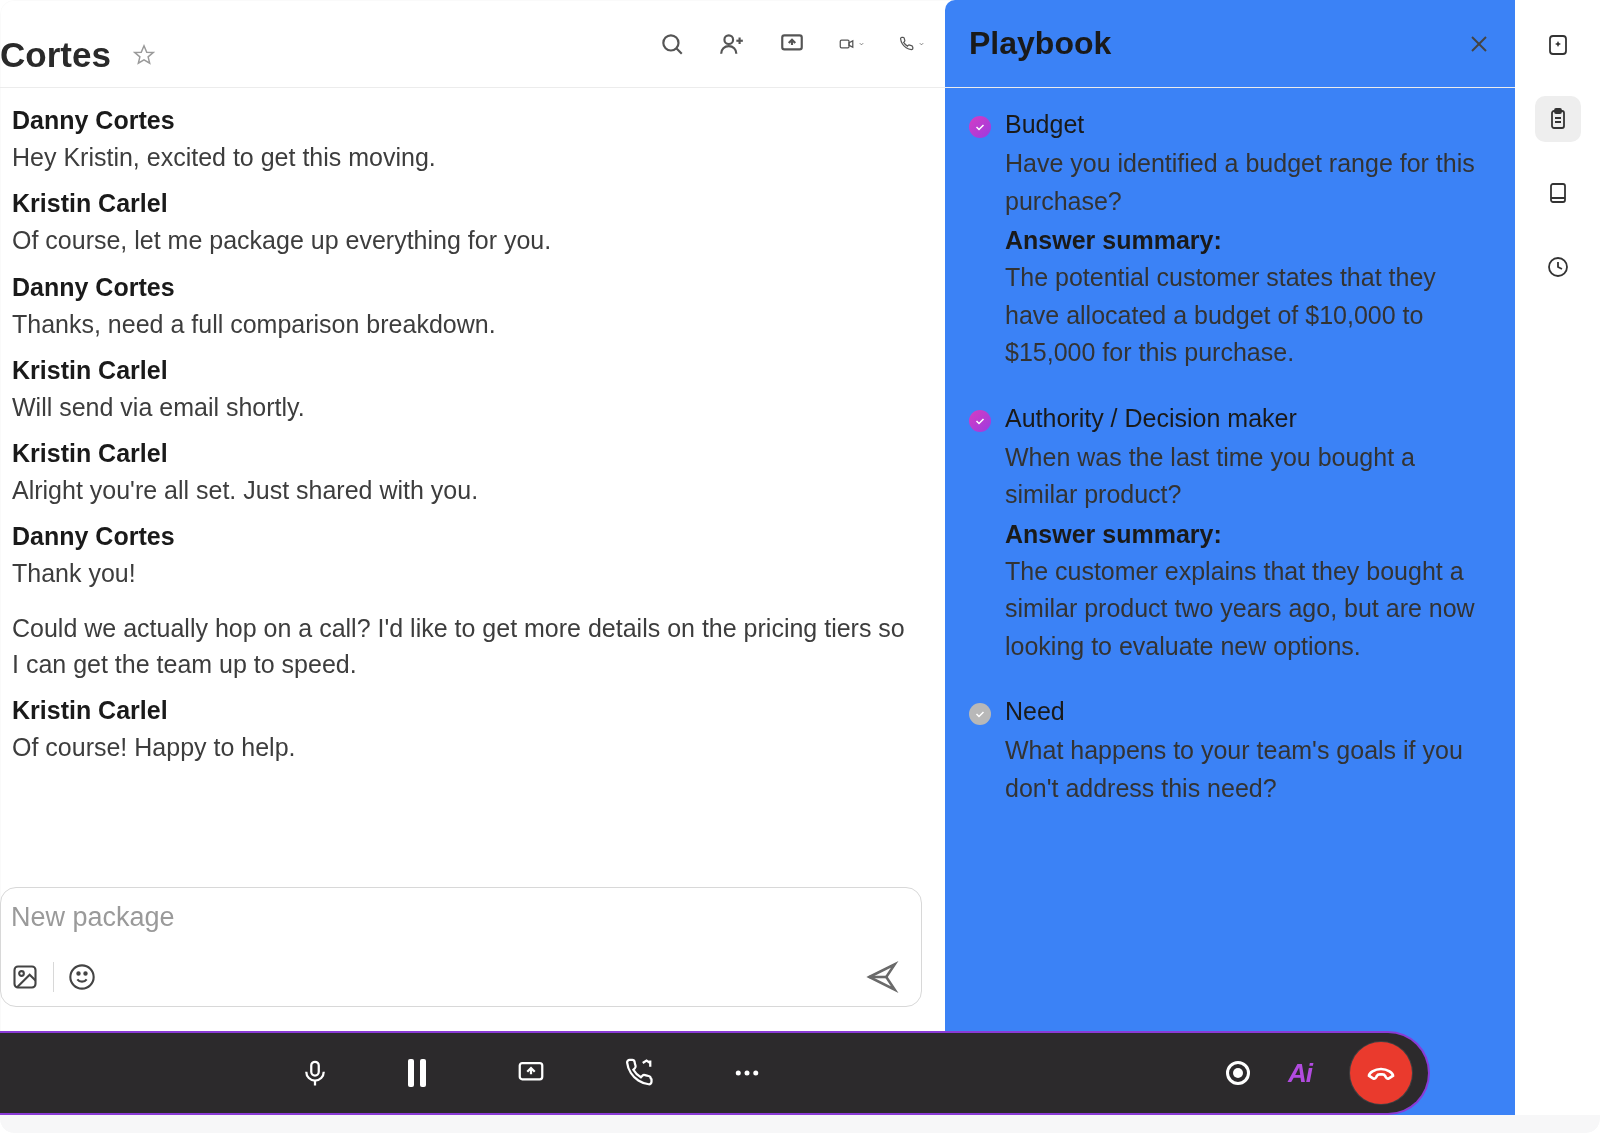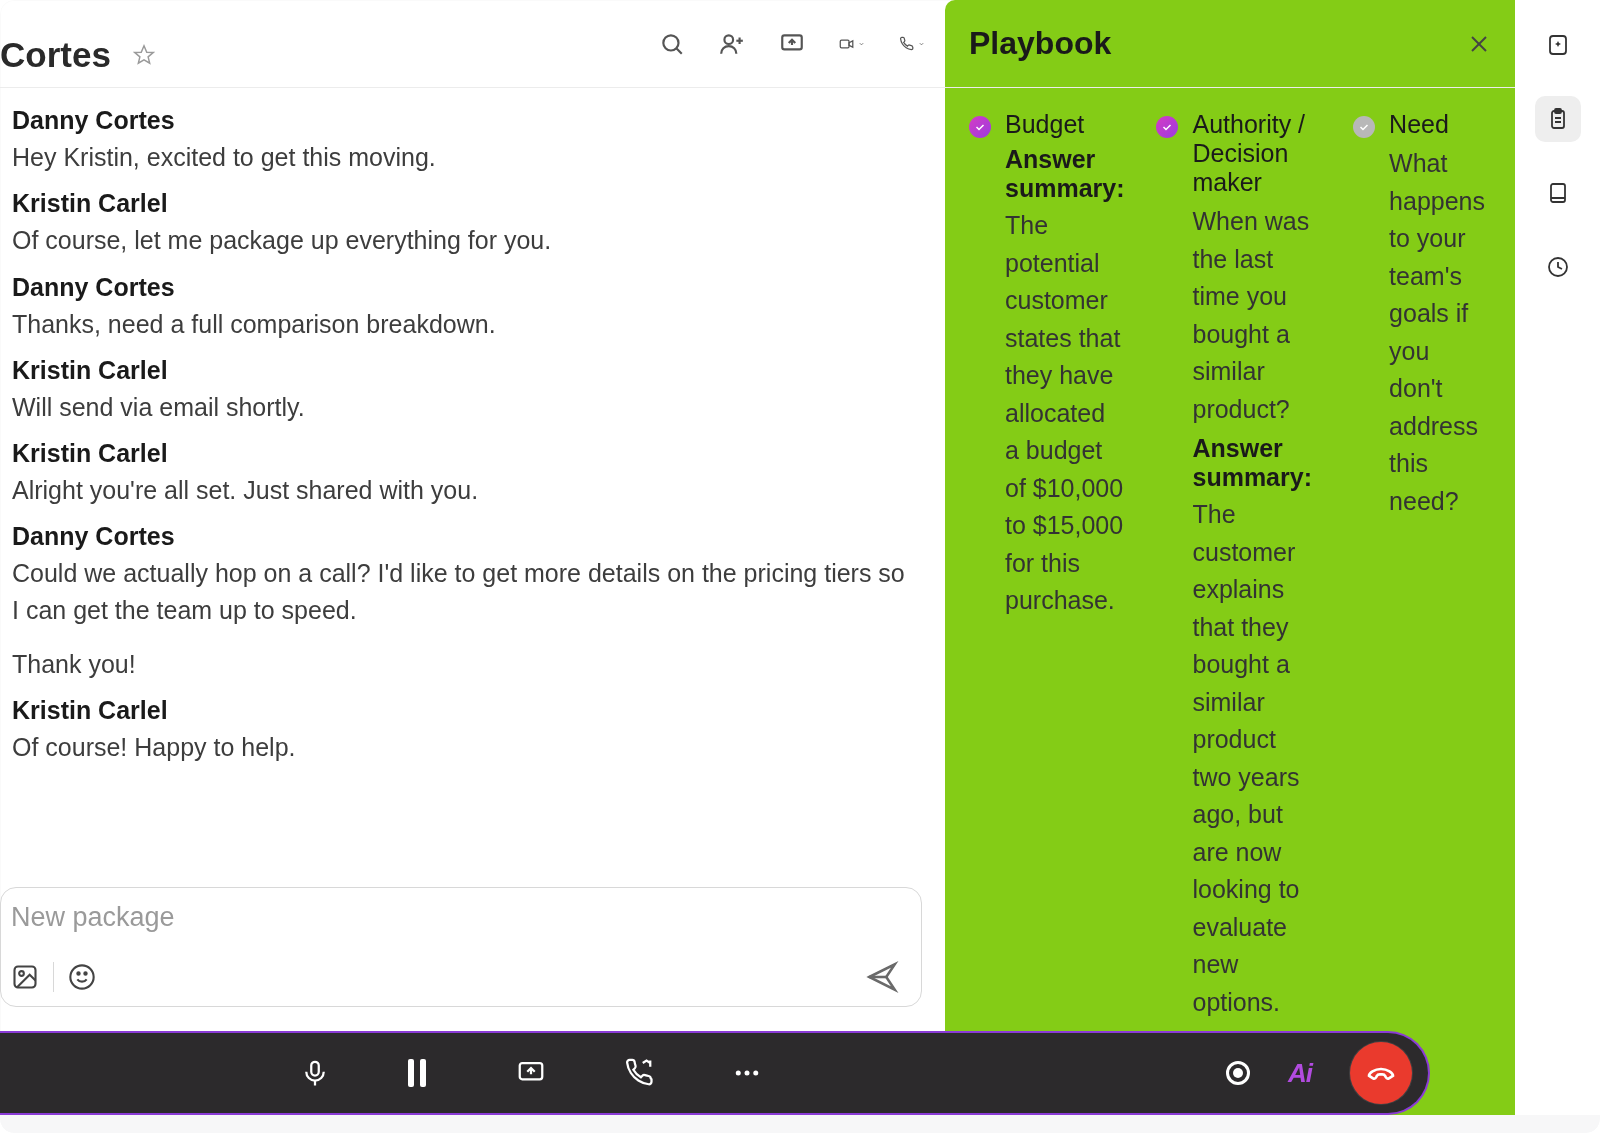--- a/index.html
+++ b/index.html
@@ -5,21 +5,21 @@
 * { box-sizing: border-box; margin: 0; padding: 0; }
 body { font-family: -apple-system, BlinkMacSystemFont, "Segoe UI", Helvetica, Arial, sans-serif; background: #fff; color: #1a1a1a; width: 1600px; height: 1133px; overflow: hidden; position: relative; }
 
 
 .app-card { position: absolute; left: 0; top: 0; right: 0; bottom: 0; background: #fff; border-radius: 14px; overflow: hidden; }
 .outer-fade { position:absolute; inset:0; background:#fff; border-radius:14px; box-shadow: inset 0 0 0 1px rgba(0,0,0,0.02);}
 .bottom-shade { position:absolute; left:0; right:0; bottom:0; height:18px; background:#f7f7f8; border-bottom-left-radius:14px; border-bottom-right-radius:14px; }
 
 
 .conversation-col { position: absolute; left:0; top:0; width:945px; bottom:0; }
-.playbook-col    { position: absolute; left:945px; top:0; width:570px; bottom:0; background:#84cc16; border-radius:10px 0 0 10px; }
+.playbook-col    { position: absolute; left:945px; top:0; width:570px; bottom:0; background:#3b82f6; border-radius:10px 0 0 10px; }
 .rail-col        { position: absolute; right:0; top:0; width:85px; bottom:0; background:#fff; }
 
 
 .conv-header { display:flex; align-items:center; justify-content:space-between; height:88px; padding:0 12px 0 0; border-bottom:1px solid #ececec; }
 .conv-title-wrap { display:flex; align-items:center; gap:22px;margin-top:23px; }
 .conv-title { font-size:35px; font-weight:600; color:#2a2a2a; }
 .star { width:22px; height:22px; color:#9a9a9a; }
 .header-actions { display:flex; align-items:center; gap:34px; margin-right:8px; }
 .hicon { width:26px; height:26px; color:#555; display:flex; align-items:center; justify-content:center; cursor:pointer; }
 .hicon.group { display:flex; align-items:center; gap:4px; }
@@ -51,21 +51,21 @@
 .rec { width:24px; height:24px; border:3px solid #fff; border-radius:50%; position:relative; }
 .rec::after { content:""; position:absolute; inset:4px; background:#fff; border-radius:50%; }
 .ai-icon { font-size:26px; font-weight:700; color:#b24be0; font-style:italic; letter-spacing:-1px; }
 .hangup { width:62px; height:62px; background:#ea3a2d; border-radius:50%; display:flex; align-items:center; justify-content:center; cursor:pointer; box-shadow: 0 0 0 1px rgba(255,255,255,0.1);}
 .hangup svg { width:32px; height:32px; color:#fff; }
 
 
 .pb-header { display:flex; align-items:center; justify-content:space-between; height:88px; padding:0 24px; border-bottom:1px solid #ececec; }
 .pb-title { font-size:32px; font-weight:700; color:#1a1a1a; }
 .close-btn { width:24px; height:24px; color:#444; cursor:pointer; }
-.pb-body { padding: 22px 30px 0 24px; display:flex; flex-direction:row; gap:32px; }
+.pb-body { padding: 22px 30px 0 24px; display:flex; flex-direction:column; gap:32px; }
 .pb-item { display:flex; gap:14px; }
 .pb-check { flex:0 0 22px; height:22px; border-radius:50%; margin-top:6px; display:flex; align-items:center; justify-content:center; }
 .pb-check.done { background: linear-gradient(135deg,#d63cc3,#9b3be0); }
 .pb-check.pending { background:#b8b8b8; }
 .pb-check svg { width:12px; height:12px; color:#fff; }
 .pb-content { flex:1; }
 .pb-heading { font-size:25px; font-weight:500; color:#1a1a1a; margin-bottom:6px; }
 .pb-question { font-size:25px; color:#333; line-height:1.5; margin-bottom:6px; }
 .pb-label { font-size:25px; font-weight:700; color:#1a1a1a; margin-bottom:4px; }
 .pb-summary { font-size:25px; color:#333; line-height:1.5; }
@@ -152,22 +152,22 @@
     <div class="msg">
       <div class="msg-sender">Kristin Carlel</div>
       <div class="msg-body">Will send via email shortly.</div>
     </div>
     <div class="msg">
       <div class="msg-sender">Kristin Carlel</div>
       <div class="msg-body">Alright you're all set. Just shared with you.</div>
     </div>
     <div class="msg">
       <div class="msg-sender">Danny Cortes</div>
+      <div class="msg-body">Thank you!</div>
       <div class="msg-body">Could we actually hop on a call? I'd like to get more details on the pricing tiers so I can get the team up to speed.</div>
-      <div class="msg-body">Thank you!</div>
     </div>
     <div class="msg">
       <div class="msg-sender">Kristin Carlel</div>
       <div class="msg-body">Of course! Happy to help.</div>
     </div>
   </div>
 
   <div class="composer">
     <div class="composer-placeholder">New package</div>
     <div class="composer-row">
@@ -213,20 +213,21 @@
   <div class="pb-body">
 
     <div class="pb-item">
       <div class="pb-check done">
         <svg viewBox="0 0 24 24" fill="none" stroke="currentColor" stroke-width="3">
               <polyline points="5 12 10 17 19 8"></polyline>
             </svg>
       </div>
       <div class="pb-content">
         <div class="pb-heading">Budget</div>
+        <div class="pb-question">Have you identified a budget range for this purchase?</div>
         <div class="pb-label">Answer summary:</div>
         <div class="pb-summary">The potential customer states that they have allocated a budget of $10,000 to $15,000 for this purchase.</div>
       </div>
     </div>
 
     <div class="pb-item">
       <div class="pb-check done">
         <svg viewBox="0 0 24 24" fill="none" stroke="currentColor" stroke-width="3">
               <polyline points="5 12 10 17 19 8"></polyline>
             </svg>

